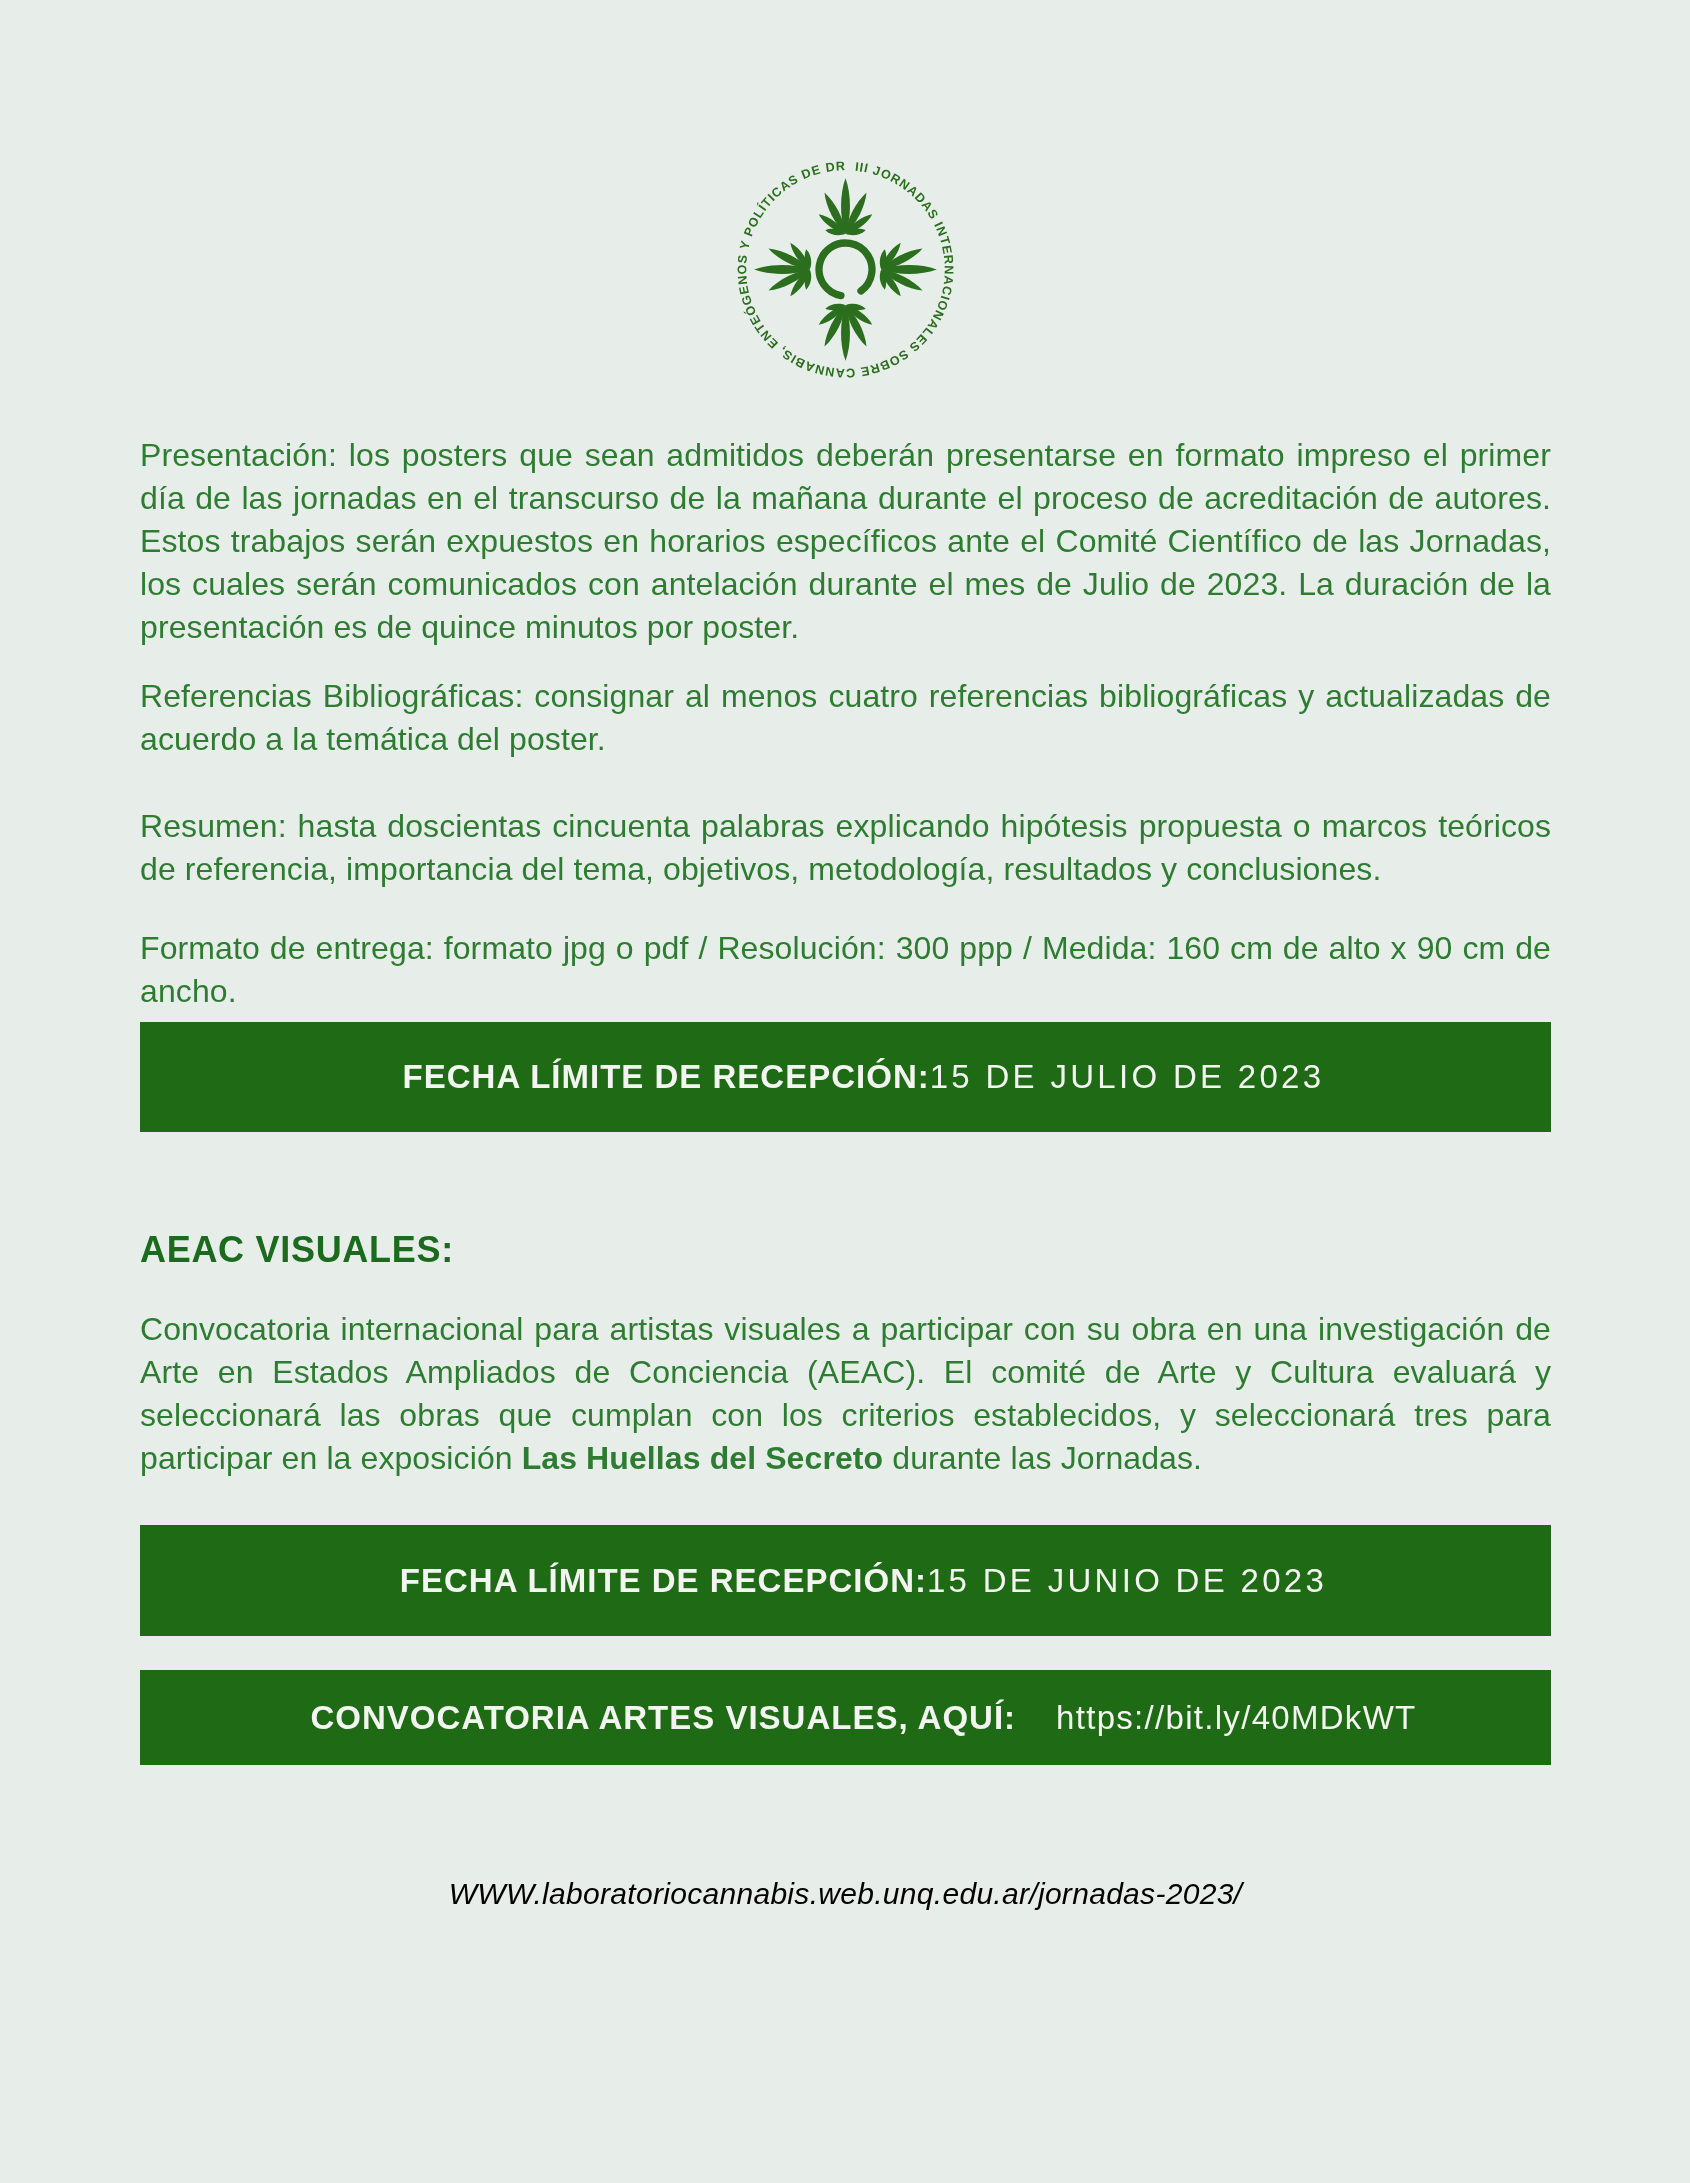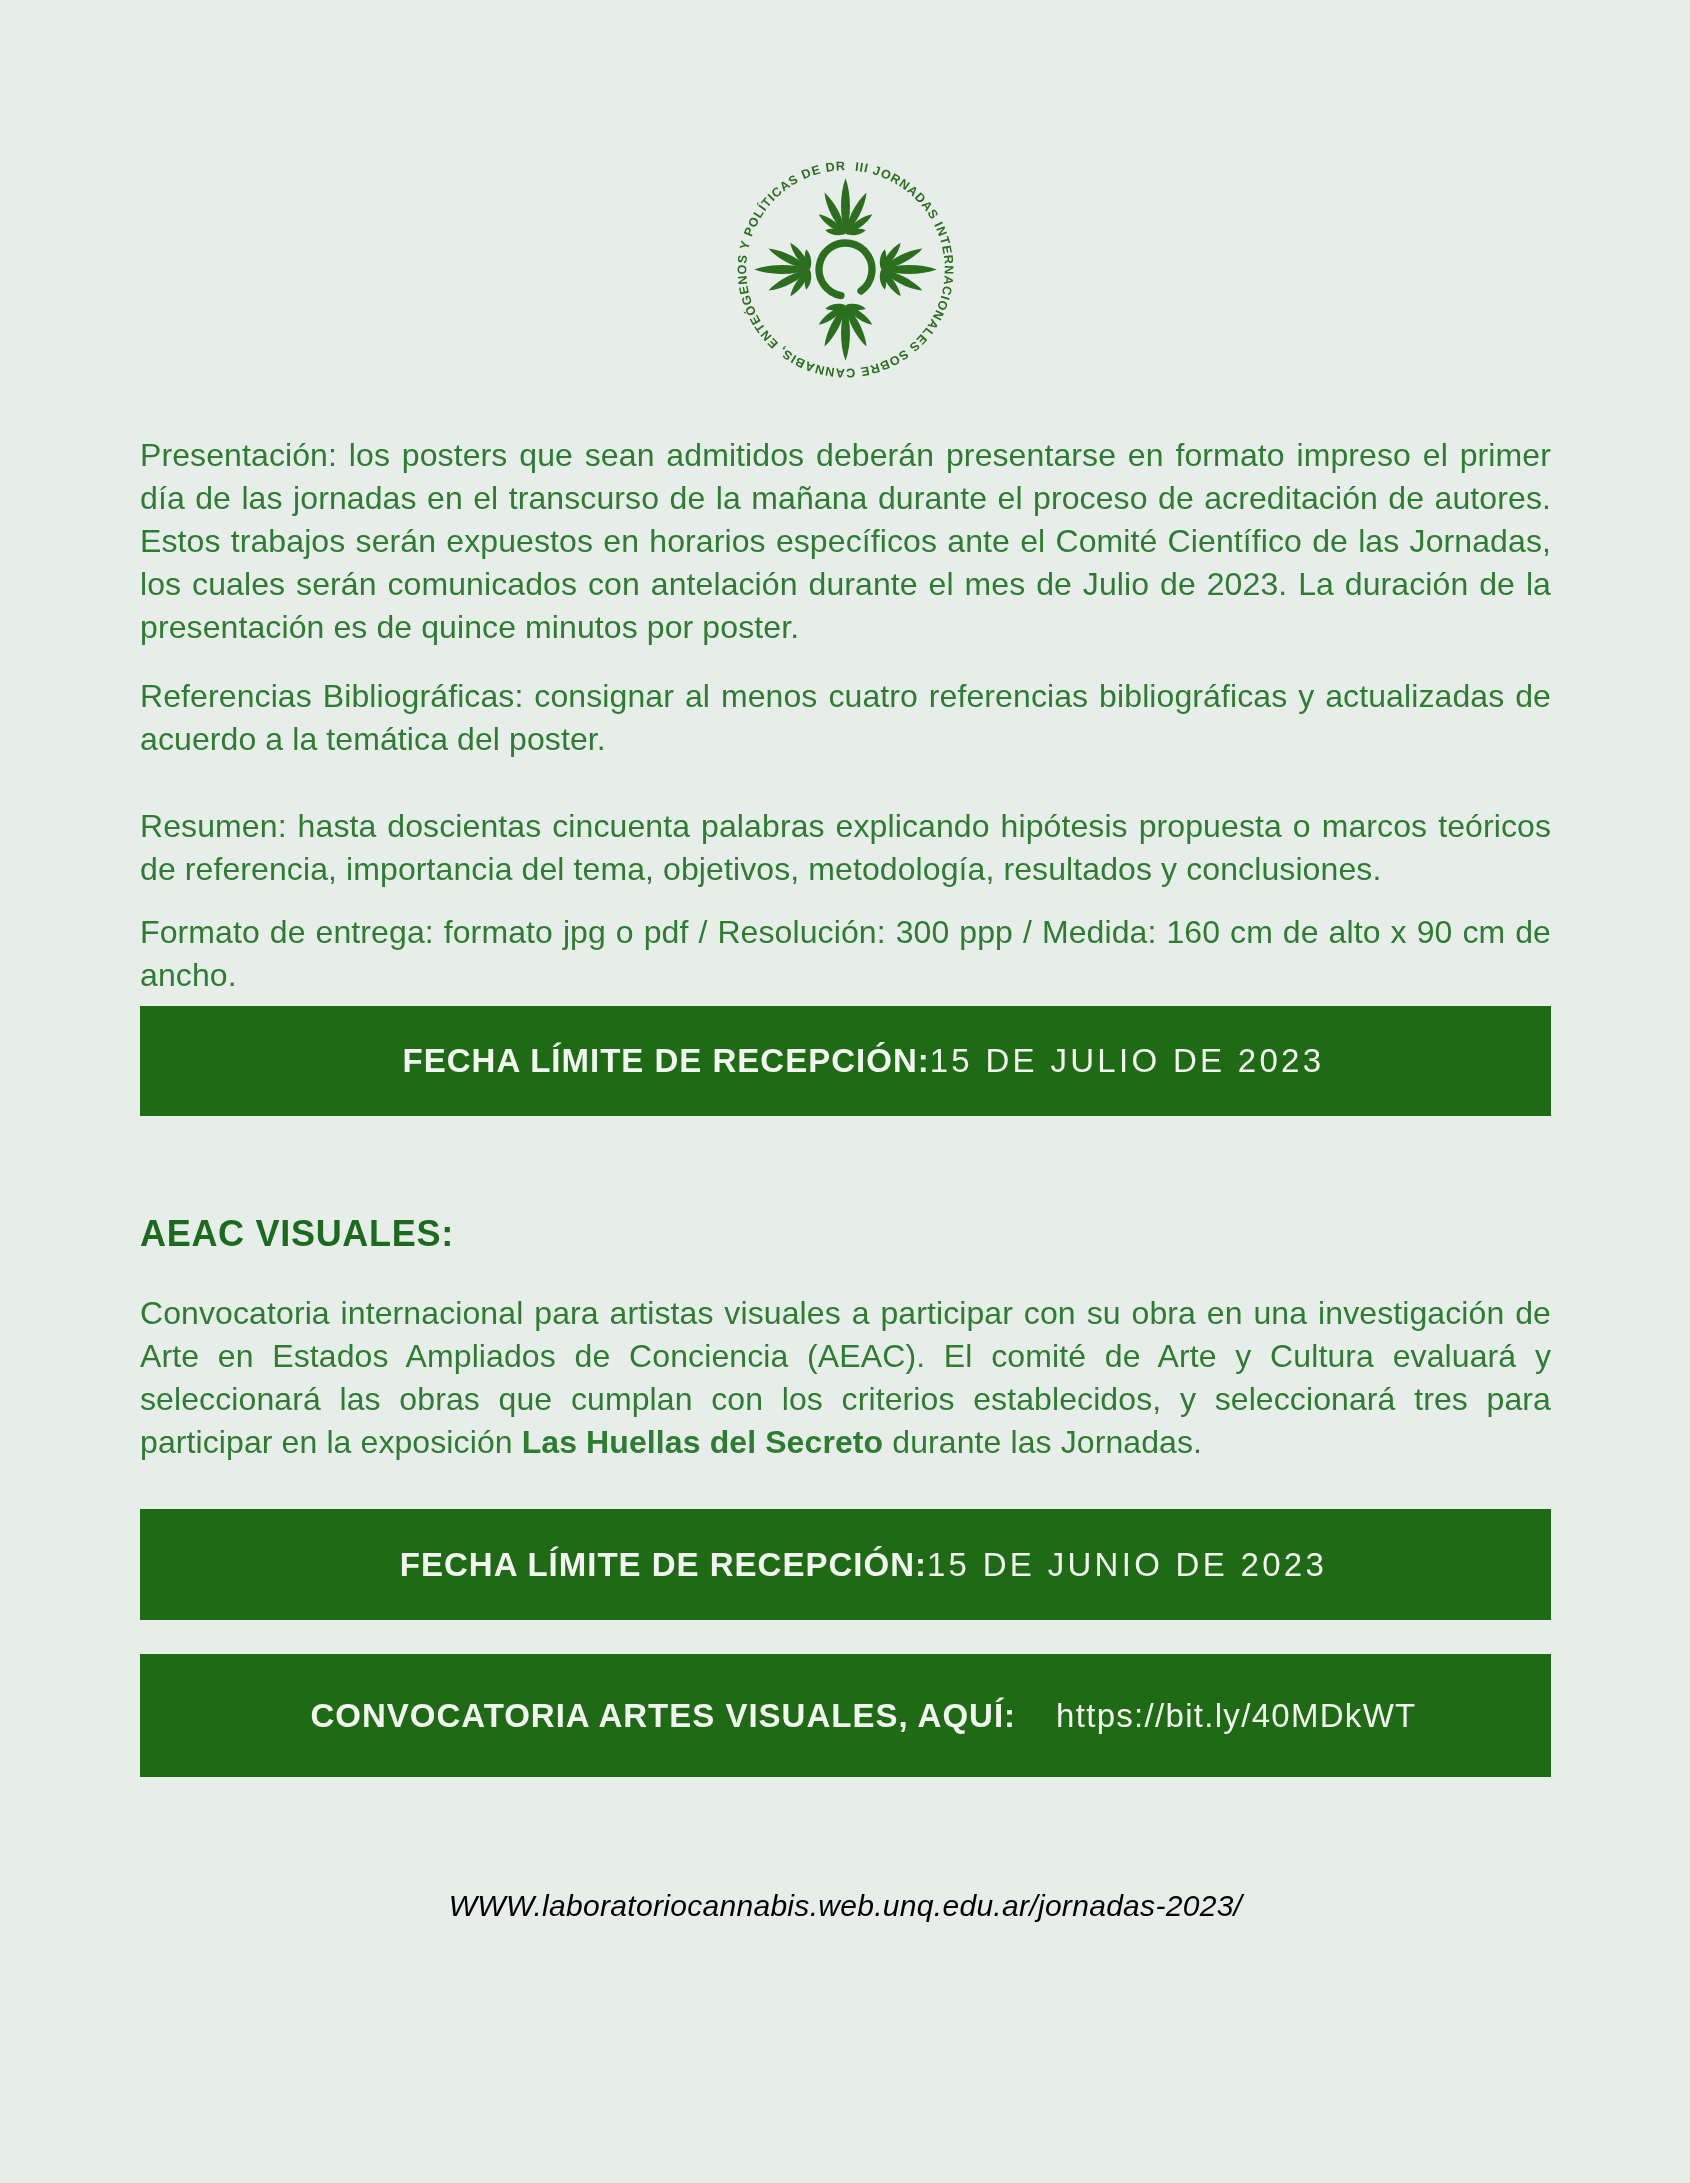--- a/index.html
+++ b/index.html
@@ -36,37 +36,37 @@
     margin:0;
     font-size:32px;
     line-height:43px;
     color:#2e7c31;
     text-align:justify;
     letter-spacing:0.1px;
   }
   .mt-p1{margin-top:52px;}
   .mt-p2{margin-top:44px;}
   .mt-p3{margin-top:26px;}
-  .mt-p4{margin-top:20px;}
+  .mt-p4{margin-top:36px;}
   .mt-p5{margin-top:36px;}
   .inline-bold{font-weight:bold;}
   
   .banner{
     margin-top:0;
     height:110px;
     background:#1f6a15;
     display:flex;
     align-items:center;
     justify-content:center;
     white-space:nowrap;
     padding-left:36px;
   }
   .banner-1{margin-top:9.3px;}
   .banner-2{margin-top:45px;height:111px;}
-  .banner-3{margin-top:34px;height:123px;}
+  .banner-3{margin-top:34px;height:95px;}
   .banner-label{
     color:#f3f6f0;
     font-size:33px;
     font-weight:bold;
     letter-spacing:1px;
   }
   .banner-value{
     color:#f3f6f0;
     font-size:33px;
     font-weight:normal;

